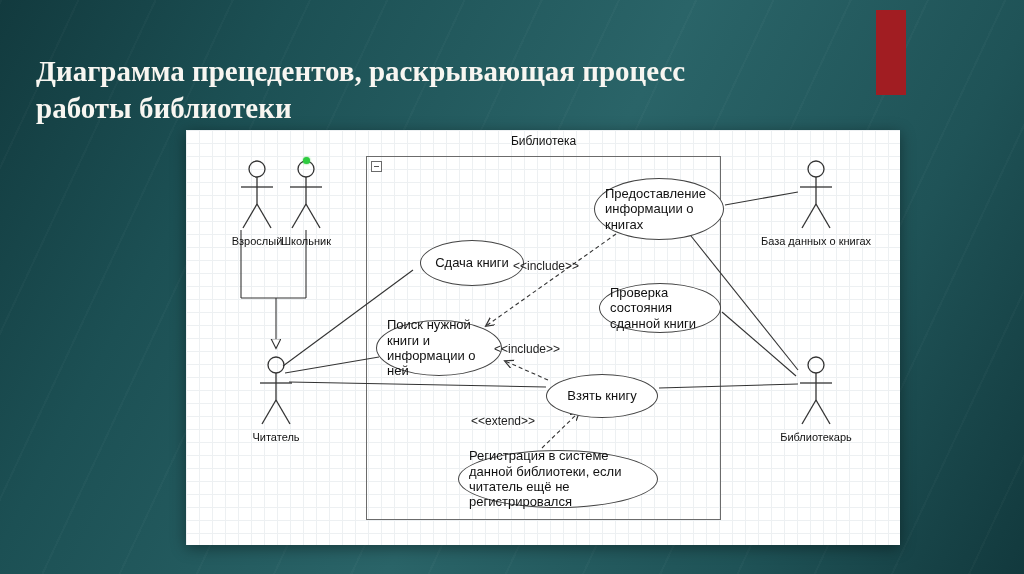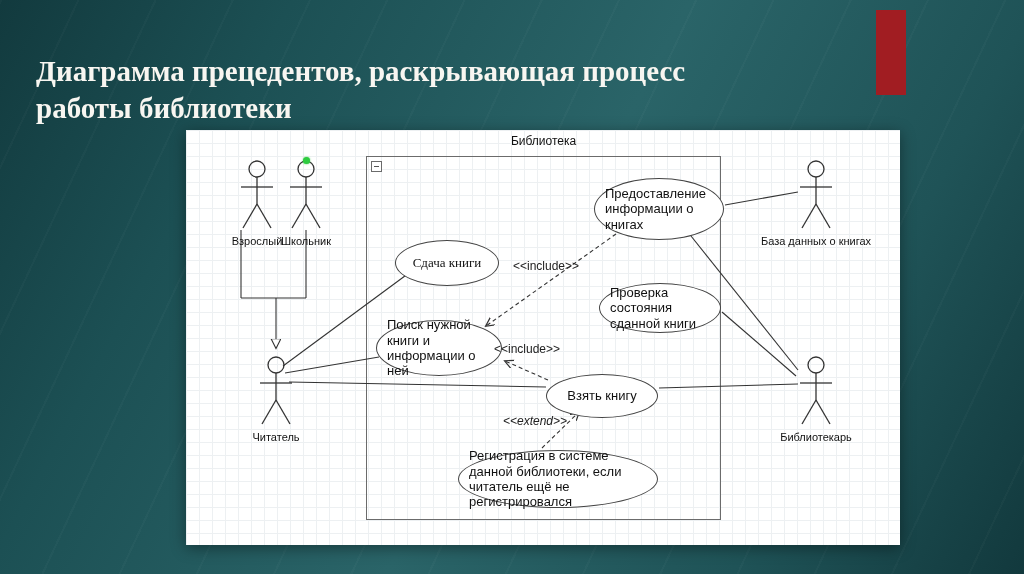--- a/index.html
+++ b/index.html
@@ -219,24 +219,24 @@
           <line x1="22" y1="17" x2="22" y2="44"></line>
           <line x1="6" y1="27" x2="38" y2="27"></line>
           <line x1="22" y1="44" x2="8" y2="68"></line>
           <line x1="22" y1="44" x2="36" y2="68"></line>
         </g>
       </svg>
       <div class="actor-label">Библиотекарь</div>
     </div>
 
     <div class="uc" style="left:408px; top:48px;  width:130px; height:62px;">Предоставление информации о книгах</div>
-    <div class="uc" style="left:209px; top:110px; width:104px; height:46px;font-family:Liberation Serif, serif;">Сдача книги</div>
+    <div class="uc" style="left:234px; top:110px; width:104px; height:46px;">Сдача книги</div>
     <div class="uc" style="left:413px; top:153px; width:122px; height:50px;">Проверка состояния сданной книги</div>
     <div class="uc" style="left:190px; top:190px; width:126px; height:56px;">Поиск нужной книги и информации о ней</div>
     <div class="uc" style="left:360px; top:244px; width:112px; height:44px;">Взять книгу</div>
     <div class="uc" style="left:272px; top:320px; width:200px; height:58px;">Регистрация в системе данной библиотеки, если читатель ещё не регистрировался</div>
 
     <div class="stereo" style="left:315px; top:129px;">&lt;&lt;include&gt;&gt;</div>
     <div class="stereo" style="left:296px; top:212px;">&lt;&lt;include&gt;&gt;</div>
-    <div class="stereo" style="left:304px; top:284px;font-style:italic;">&lt;&lt;extend&gt;&gt;</div>
+    <div class="stereo" style="left:272px; top:284px;">&lt;&lt;extend&gt;&gt;</div>
 
   </div>
 </div>
 
 </body></html>

